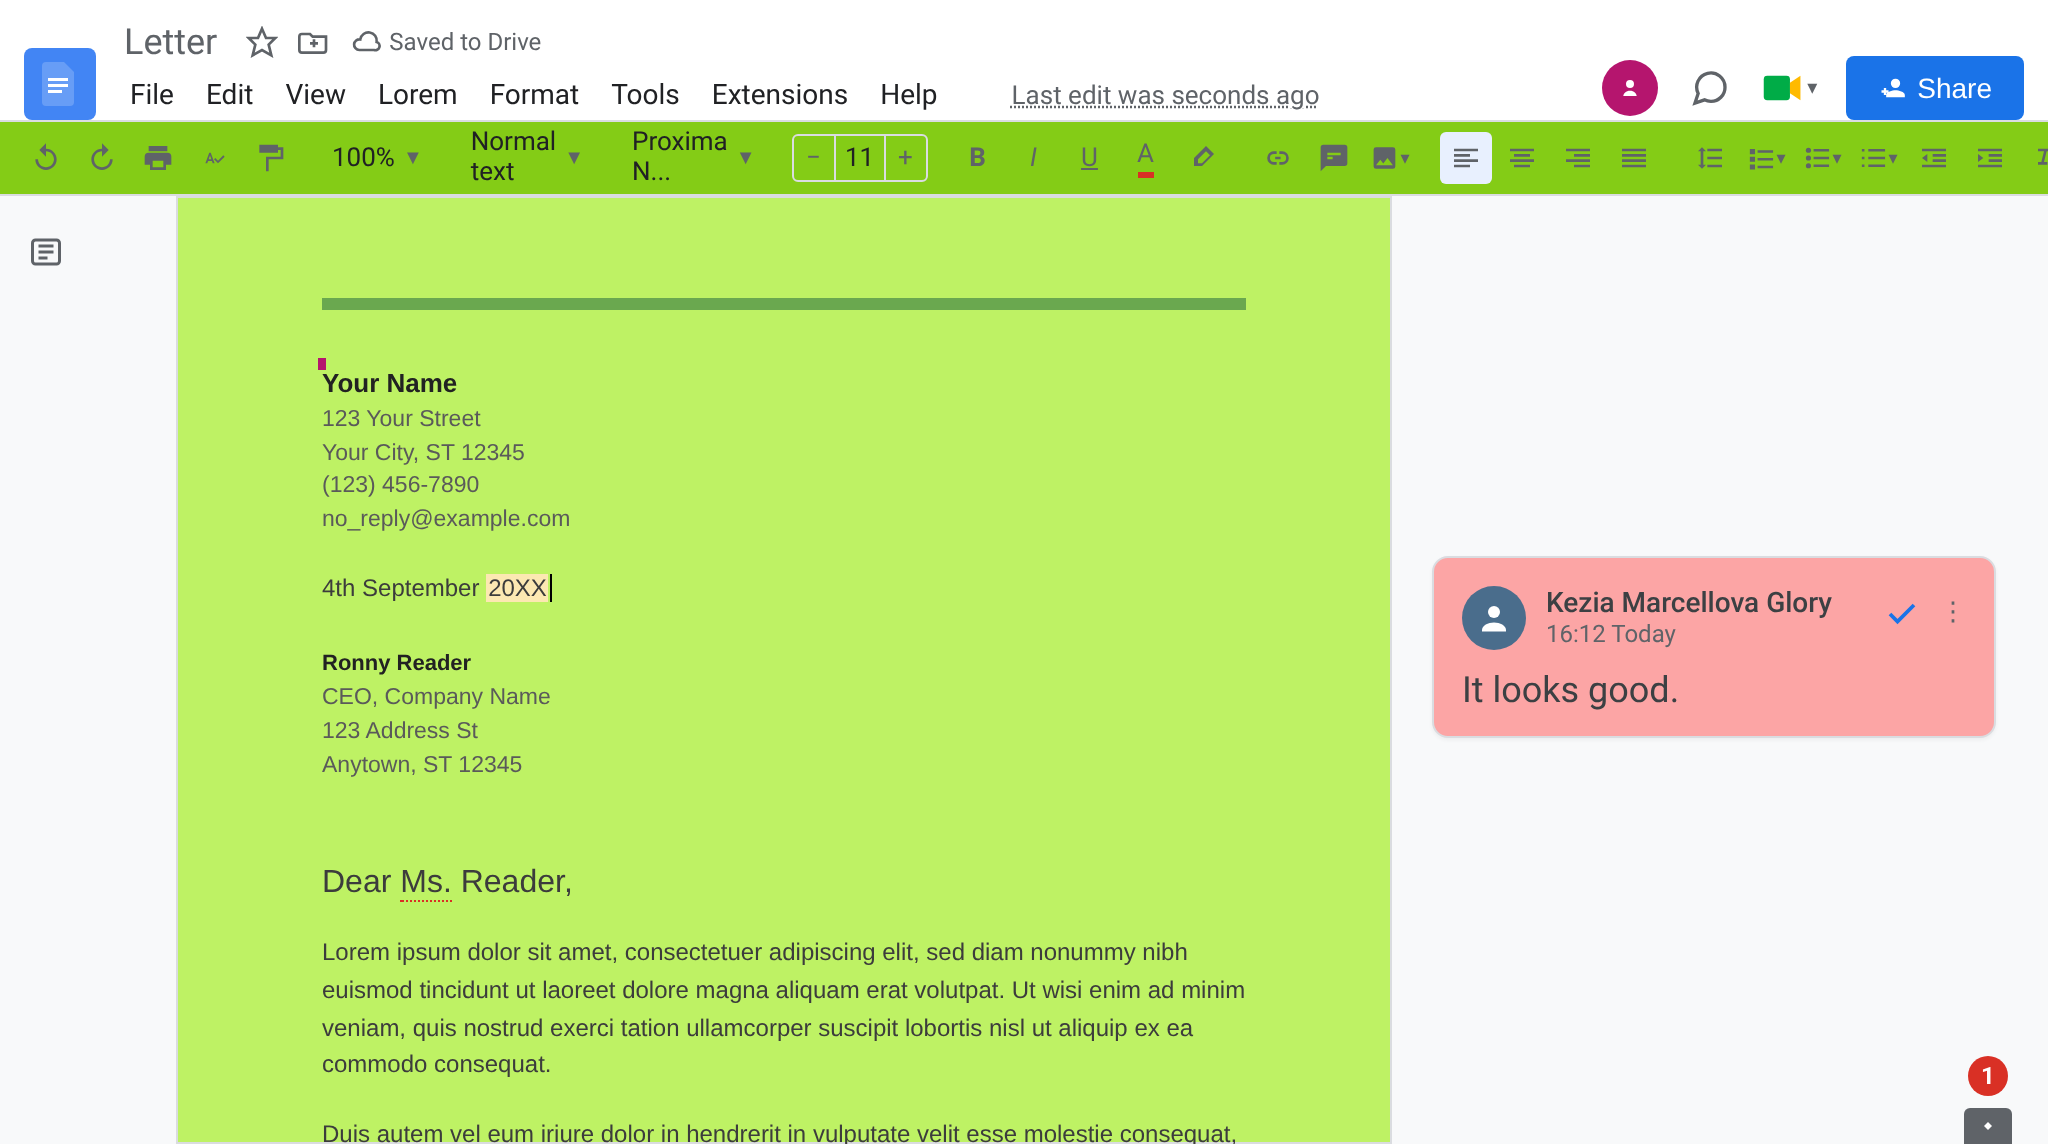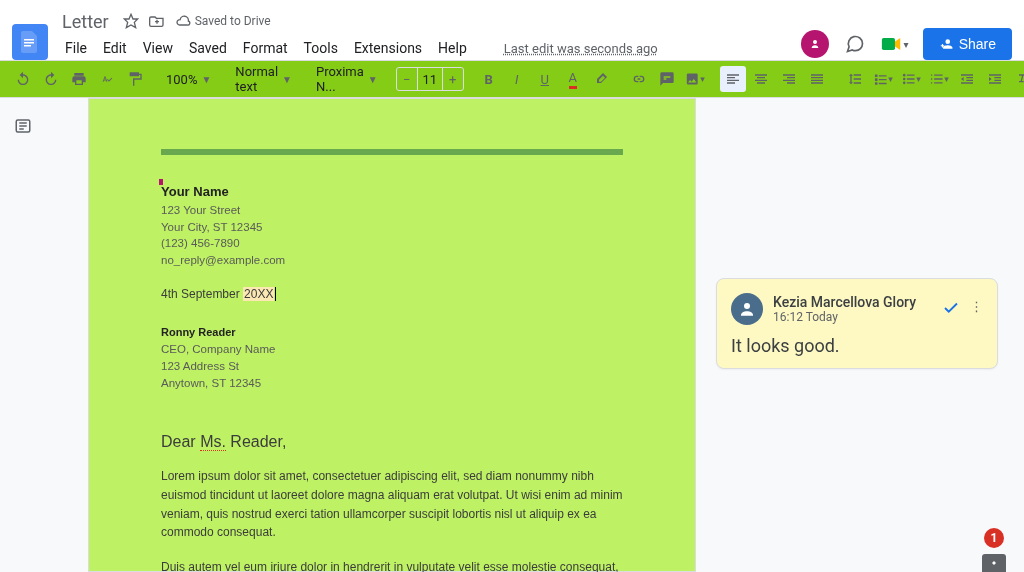--- a/index.html
+++ b/index.html
@@ -258,21 +258,21 @@
     line-height: 1.55;
     margin-bottom: 16px;
     color: #3c3c3c;
   }
   
   .comment-card {
     position: absolute;
     left: 716px;
     top: 180px;
     width: 282px;
-    background: #fef9c3;
+    background: #fca5a5;
     border: 1px solid #dadce0;
     border-radius: 8px;
     padding: 14px 14px 12px 14px;
     box-shadow: 0 1px 2px rgba(0,0,0,.05);
   }
   .comment-head {
     display: flex;
     gap: 10px;
     align-items: center;
     margin-bottom: 10px;
@@ -363,21 +363,21 @@
         <svg width="16" height="16" viewBox="0 0 24 24" fill="none" stroke="currentColor" stroke-width="2">
             <path d="M18 18H7a4 4 0 1 1 .7-7.95A6 6 0 0 1 20 12a3 3 0 0 1-2 6z"></path>
           </svg>
         <span>Saved to Drive</span>
       </span>
     </div>
     <div class="menubar">
       <span class="menu-item">File</span>
       <span class="menu-item">Edit</span>
       <span class="menu-item">View</span>
-      <span class="menu-item">Saved</span>
+      <span class="menu-item">Lorem</span>
       <span class="menu-item">Format</span>
       <span class="menu-item">Tools</span>
       <span class="menu-item">Extensions</span>
       <span class="menu-item">Help</span>
       <span class="last-edit">Last edit was seconds ago</span>
     </div>
   </div>
   <div class="header-right">
     <div class="avatar-circle">
       <svg width="16" height="16" viewBox="0 0 24 24" fill="currentColor">

